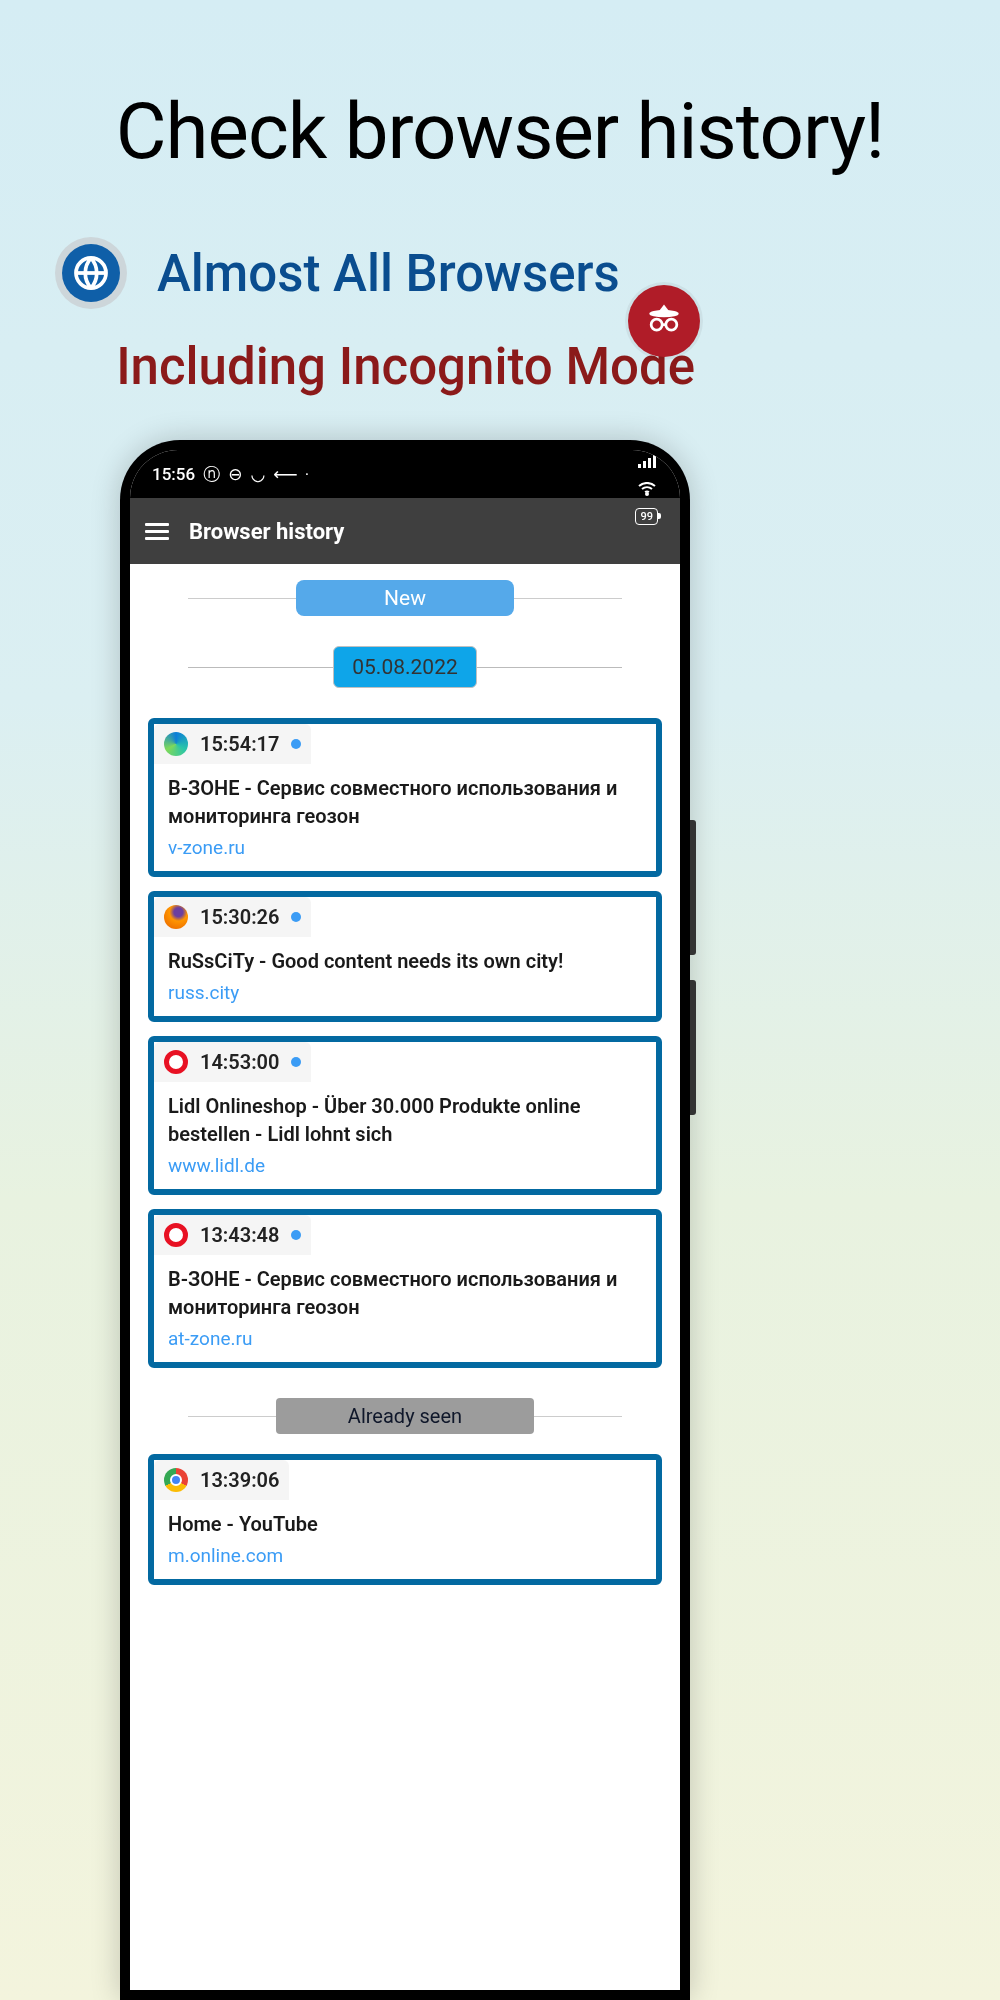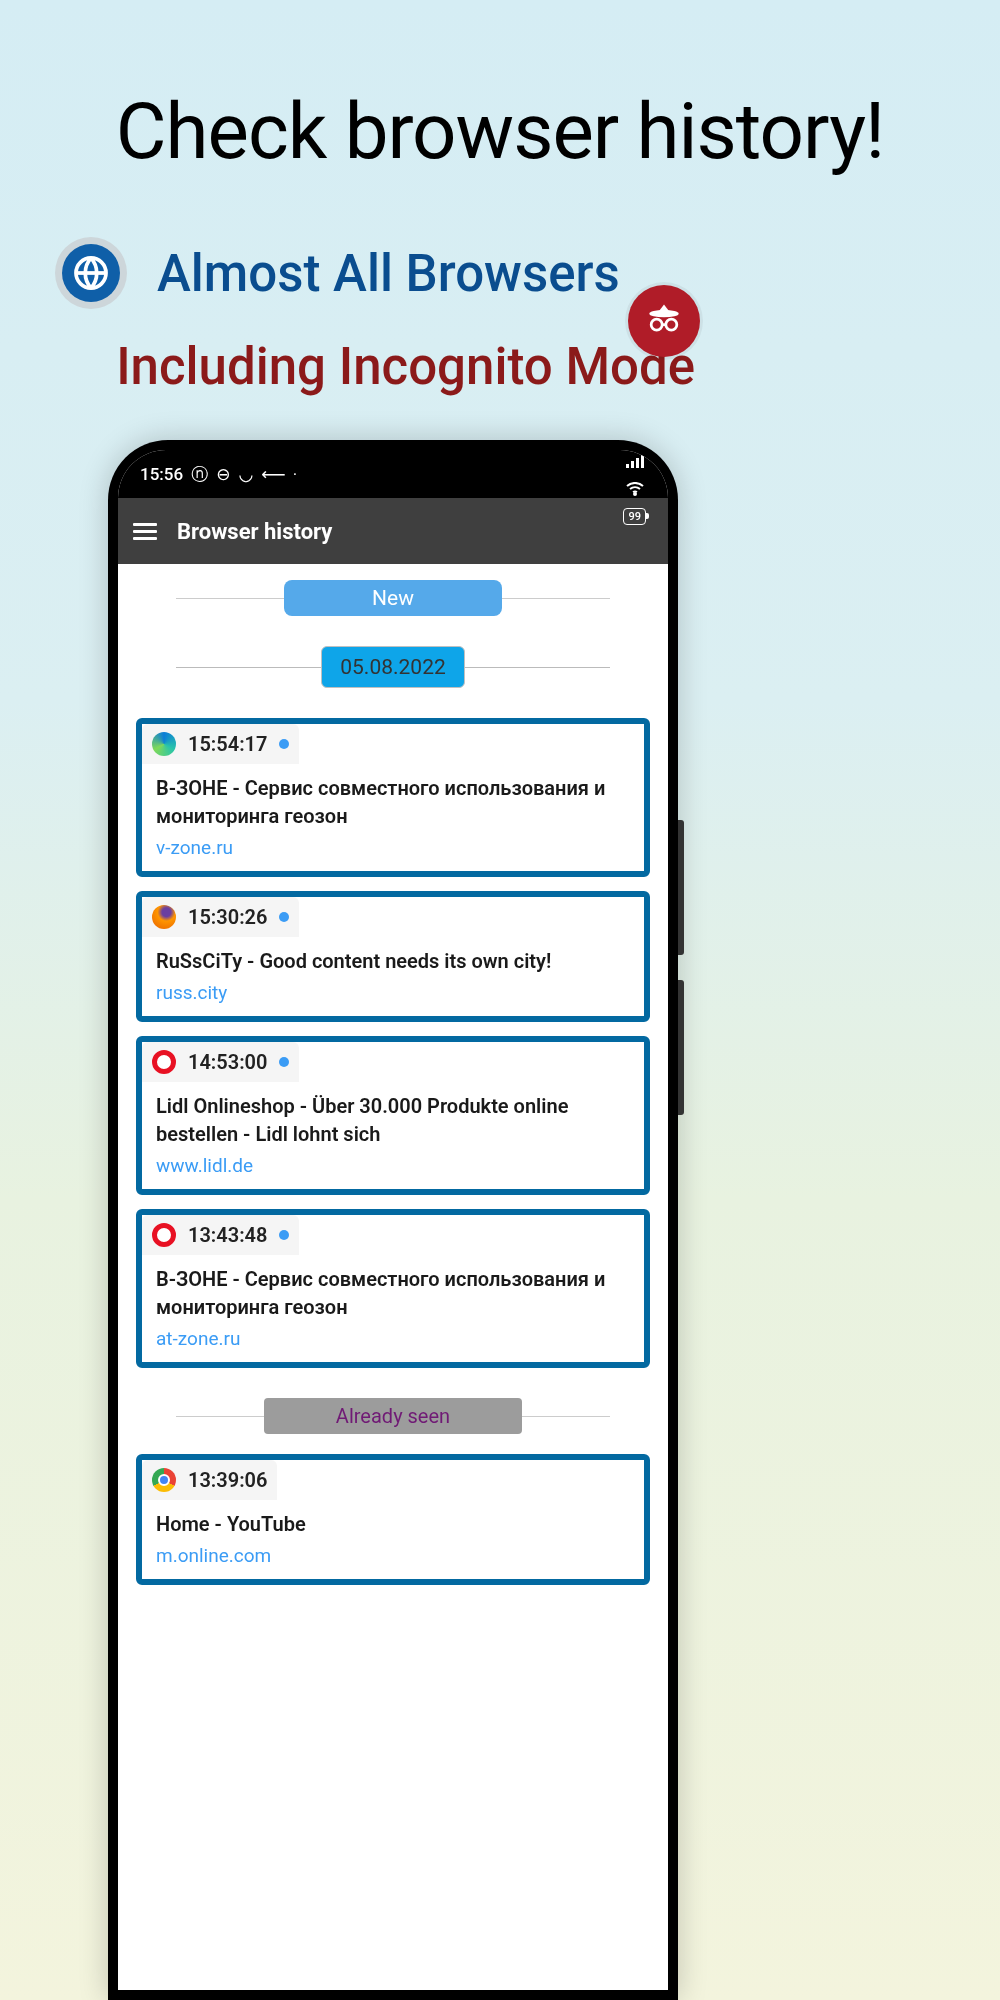--- a/index.html
+++ b/index.html
@@ -61,21 +61,21 @@
 }
 .feature-text {
   font-size: 51px;
   font-weight: 500;
 }
 .feature-text.blue { color: #0a4d8f; }
 .feature-text.red { color: #8b1a1a; }
 
 .phone {
   position: absolute;
-  left: 108px;
+  left: 120px;
   top: 440px;
   width: 570px;
   height: 1560px;
   background: #000;
   border-radius: 60px 60px 0 0;
   padding: 10px;
   box-shadow: 0 0 30px rgba(0,0,0,0.2);
 }
 .phone-edge-r1 {
   position: absolute;
@@ -213,21 +213,21 @@
   left: 0;
   right: 0;
   height: 1px;
   background: #ccc;
 }
 .already-badge {
   position: relative;
   width: 258px;
   margin: 0 auto;
   background: #9c9c9c;
-  color: #701a75;
+  color: #0f172a;
   text-align: center;
   padding: 6px 0;
   font-size: 20px;
   border-radius: 4px;
 }
 .battery {
   display: inline-flex;
   align-items: center;
   border: 1.5px solid #fff;
   border-radius: 4px;

